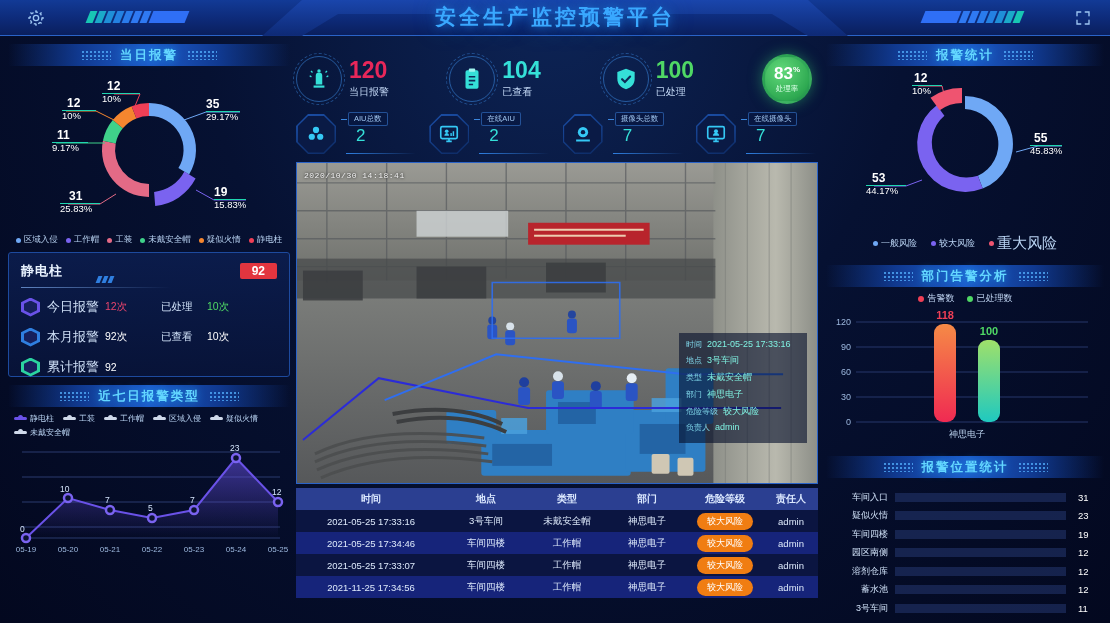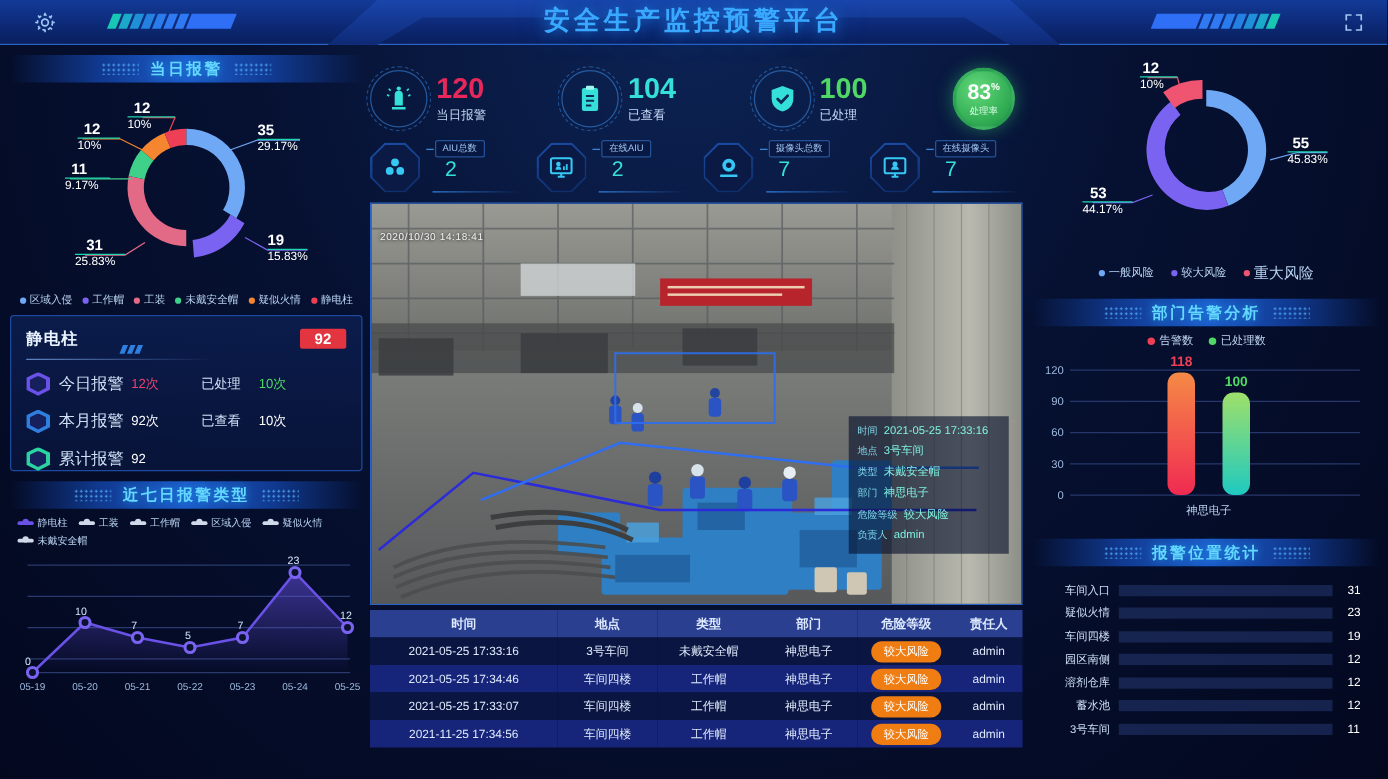--- a/index.html
+++ b/index.html
@@ -110,22 +110,22 @@
   .aiu-cap { position:absolute; left:12px; top:0px; font-size:7.5px; color:#9fc4ee;
     border:1px solid rgba(60,130,220,.55); border-radius:2px; padding:1px 5px; background:rgba(8,24,66,.8);}
   .aiu-cap::before{content:"";position:absolute;left:-8px;top:50%;width:6px;height:1px;background:#3b86dd;}
   .aiu-num { position:absolute; left:20px; top:14px; font-size:17px; color:#35e0d8; }
   .aiu-under { position:absolute; left:10px; bottom:2px; width:70px; height:1.5px;
     background:linear-gradient(90deg,#2f7fe0,rgba(47,127,224,0)); }
 
   .video { position:relative; margin-top:4px; width:522px; height:322px;
     border:1px solid #2a63c8; overflow:hidden; background:#17212b; }
   .video .scene { position:absolute; inset:0; }
-  .vts { position:absolute; left:7px; top:22px; font-size:8px; color:#f2f2f2;
-    font-family:Liberation Sans, sans-serif; letter-spacing:.5px;
+  .vts { position:absolute; left:7px; top:8px; font-size:8px; color:#f2f2f2;
+    font-family:Liberation Mono, monospace; letter-spacing:.5px;
     text-shadow:0 0 3px #000; }
   .ovl { position:absolute; right:10px; bottom:40px; width:128px;
     background:rgba(6,16,44,.62); padding:6px 7px; }
   .ovl .r { display:flex; gap:5px; align-items:baseline; margin-bottom:4px; }
   .ovl .k { font-size:8px; color:#7fd5e8; white-space:nowrap; }
   .ovl .v { font-size:9px; color:#7ff0e0; white-space:nowrap; }
 
   table { width:522px; border-collapse:collapse; margin-top:4px; table-layout:fixed; }
   thead th { background:#2b3f91; color:#dce9ff; font-size:10px; font-weight:bold;
     height:22px; border:none; }
@@ -734,20 +734,25 @@
           <td>神思电子</td>
           <td><span class="pill">较大风险</span></td>
           <td>admin</td>
         </tr>
       </tbody>
     </table>
   </div>
 
   <div class="col-right">
 
+    <div class="panel-title">
+      <span class="dots"></span>
+      <span class="txt">报警统计</span>
+      <span class="dots"></span>
+    </div>
 
     <div class="donut2-wrap">
       <svg width="278" height="150" viewBox="0 0 278 150">
         <g transform="translate(139,76)">
 
           <path d="M0 -48 A48 48 0 0 1 17.7 44.6 L12.9 31.8 A35 35 0 0 0 0 -35 Z" fill="#6fa8f5"></path>
 
           <path d="M17.7 44.6 A48 48 0 0 1 -28.2 -38.8 L-20.6 -28.3 A35 35 0 0 0 12.9 31.8 Z" fill="#7a63f0"></path>
 
           <path d="M-31.5 -43.3 A53 53 0 0 1 0 -53 L0 -38 A38 38 0 0 0 -22.3 -30.7 Z" fill="#ef5470" transform="translate(-3,-3)"></path>
@@ -777,21 +782,21 @@
 
     <div class="legend" style="gap:5px 14px">
       <span class="it" style="font-size:9px">
           <i class="dot" style="background:#6fa8f5"></i>
           <span>一般风险</span>
         </span>
       <span class="it" style="font-size:9px">
           <i class="dot" style="background:#7a63f0"></i>
           <span>较大风险</span>
         </span>
-      <span class="it" style="font-size:12px">
+      <span class="it" style="font-size:15px">
           <i class="dot" style="background:#ef5470"></i>
           <span>重大风险</span>
         </span>
     </div>
 
     <div class="panel-title" style="margin-top:10px">
       <span class="dots"></span>
       <span class="txt">部门告警分析</span>
       <span class="dots"></span>
     </div>

